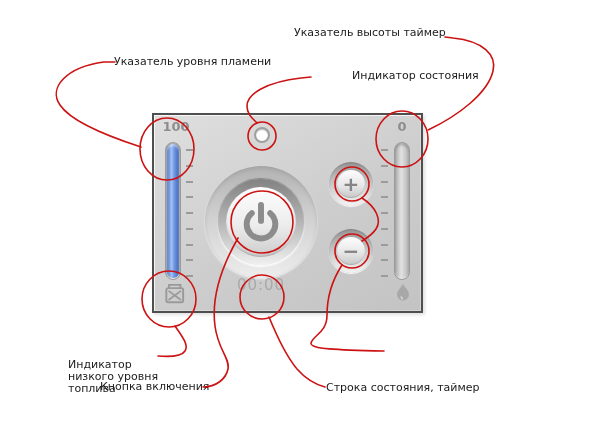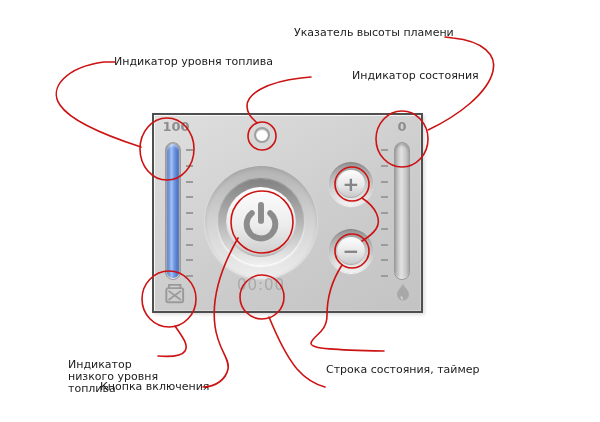--- a/index.html
+++ b/index.html
@@ -8,21 +8,21 @@
 
   
   .callout-label{position:absolute;font-size:11px;line-height:12px;color:#1b1b1b;white-space:nowrap;}
   .callout-label.wrap{white-space:normal;}
   .lbl-flame-height{left:294px;top:27px;}
   .lbl-fuel-level{left:114px;top:56px;}
   .lbl-status{left:313px;top:70px;margin-left:39px;}
   .lbl-low-fuel{left:68px;top:359px;width:112px;}
   .lbl-power{left:100px;top:381px;}
   .lbl-adjust{left:386px;top:344px;}
-  .lbl-statusbar{left:326px;top:364px;}
+  .lbl-statusbar{left:326px;top:382px;}
 
   
   .annotations{position:absolute;left:0;top:0;z-index:10;pointer-events:none;}
 
   
   .panel{position:absolute;left:152px;top:113px;width:271px;height:200px;box-sizing:border-box;
          border:2px solid #4f4f4f;
          background:linear-gradient(150deg,#dfdfdf,#cdcdcd 55%,#c3c3c3);
          box-shadow:inset 1px 1px 0 rgba(255,255,255,.75),inset -1px -1px 0 rgba(255,255,255,.25),2px 2px 3px rgba(0,0,0,.12);}
 
@@ -77,22 +77,22 @@
 
   .corner-icon{position:absolute;}
   .icon-fuel{left:8px;top:165px;}
   .icon-flame{left:237px;top:167px;}
 </style>
 </head>
 <body>
 
 <div class="page">
 
-  <div class="callout-label lbl-flame-height">Указатель высоты пламени</div>
-  <div class="callout-label lbl-fuel-level">Индикатор уровня топлива</div>
+  <div class="callout-label lbl-flame-height">Указатель высоты таймер</div>
+  <div class="callout-label lbl-fuel-level">Указатель уровня пламени</div>
   <div class="callout-label lbl-status">Индикатор состояния</div>
   <div class="callout-label wrap lbl-low-fuel">Индикатор низкого уровня топлива</div>
   <div class="callout-label lbl-power">Кнопка включения</div>
   <div class="callout-label lbl-statusbar">Строка состояния, таймер</div>
 
   <div class="panel">
     <div class="scale-num num-left">100</div>
     <div class="scale-num num-right">0</div>
 
     <div class="led"></div>

